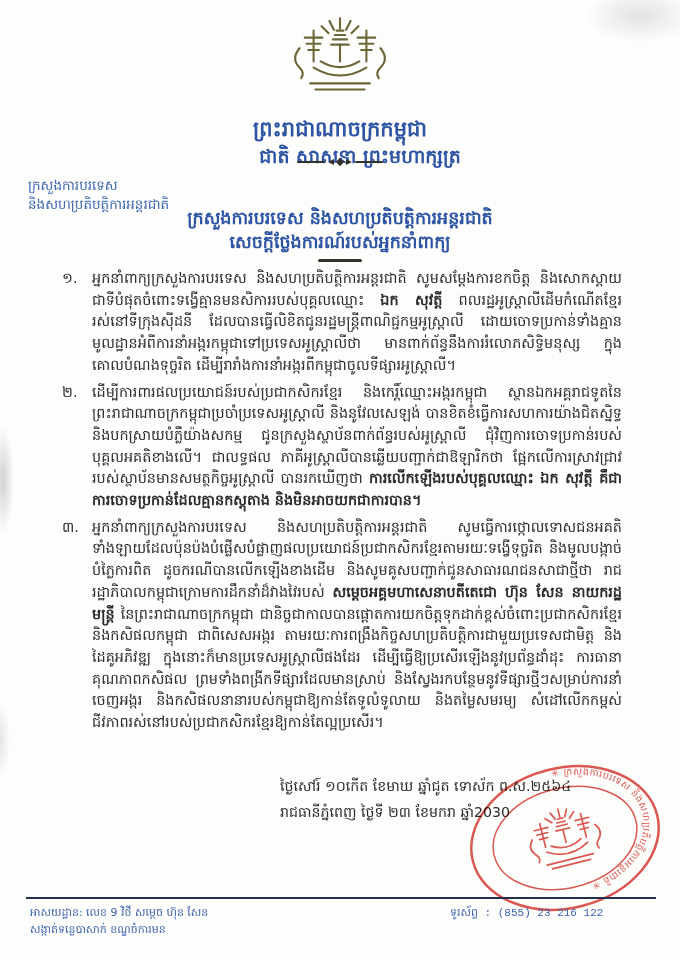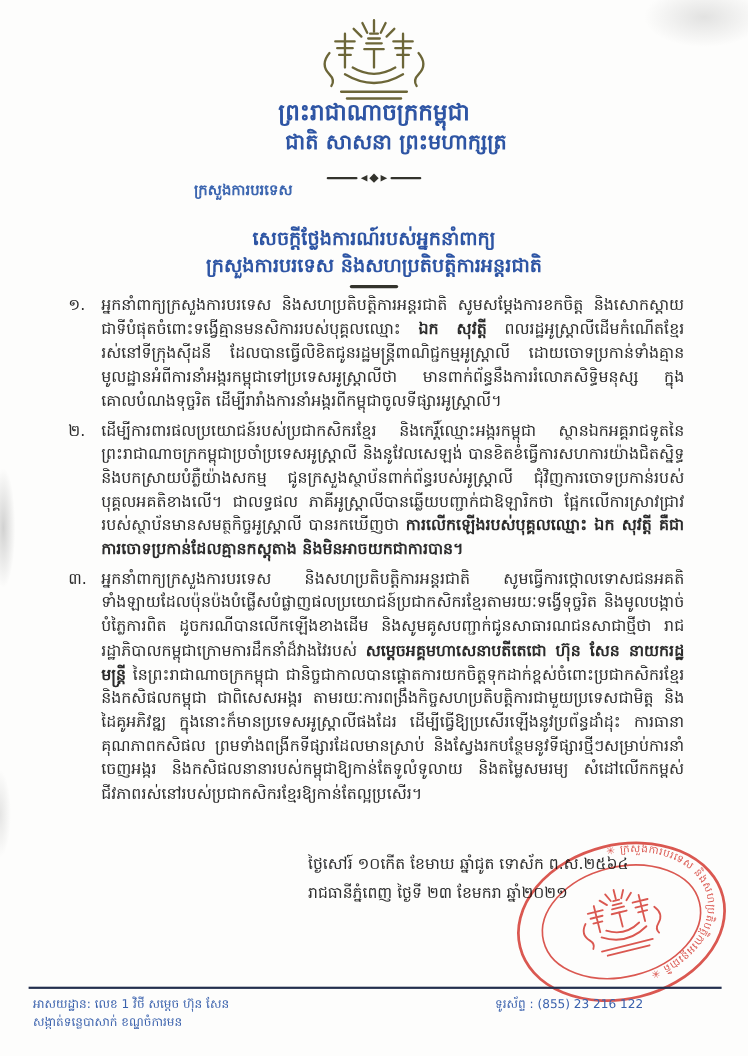--- a/index.html
+++ b/index.html
@@ -17,51 +17,51 @@
     font-family:"DejaVu Sans","Liberation Sans",sans-serif;
   }
   
   .smudge{position:absolute;pointer-events:none;}
   .smudge.s1{left:-8px;top:425px;width:22px;height:110px;background:radial-gradient(ellipse,rgba(110,110,110,.30),transparent 70%);}
   .smudge.s2{left:585px;top:-12px;width:110px;height:55px;background:radial-gradient(ellipse,rgba(130,130,130,.22),transparent 70%);}
   .smudge.s3{left:-10px;top:700px;width:20px;height:80px;background:radial-gradient(ellipse,rgba(120,120,120,.18),transparent 70%);}
 
   .emblem{position:absolute;top:13px;left:50%;transform:translateX(-50%);color:#6c6638;}
 
-  .kingdom{position:absolute;top:89px;left:0;width:100%;text-align:center;color:var(--blue);font-weight:bold;}
+  .kingdom{position:absolute;top:116px;left:0;width:100%;text-align:center;color:var(--blue);font-weight:bold;}
   .kingdom .l1{font-size:21px;line-height:26px;}
   .kingdom .l2{font-size:19px;line-height:25px;margin-top:2px;padding-left:40px;}
 
   .flourish{position:absolute;top:158px;left:50%;transform:translateX(-50%);width:86px;height:8px;display:flex;align-items:center;gap:3px;}
   .flourish .line{height:2px;background:var(--ornament);flex:1;border-radius:1px;}
   .flourish .tri-l{width:0;height:0;border-top:3px solid transparent;border-bottom:3px solid transparent;border-right:6px solid var(--ornament);}
   .flourish .tri-r{width:0;height:0;border-top:3px solid transparent;border-bottom:3px solid transparent;border-left:6px solid var(--ornament);}
   .flourish .dot{width:6px;height:6px;background:var(--ornament);transform:rotate(45deg);}
 
-  .ministry{position:absolute;top:164px;left:28px;width:238px;text-align:right;color:var(--blue-light);font-weight:bold;font-size:13.5px;line-height:19px;}
+  .ministry{position:absolute;top:176px;left:28px;width:238px;text-align:left;color:var(--blue-light);font-weight:normal;font-size:13.5px;line-height:19px;}
 
   .doc-title{position:absolute;top:206px;left:0;width:100%;text-align:center;color:var(--blue);font-weight:bold;font-size:17.5px;line-height:24px;}
 
   .title-divider{position:absolute;top:259px;left:50%;transform:translateX(-50%);width:44px;height:3px;background:var(--ornament);border-radius:2px;}
 
   .bodylist{position:absolute;top:268px;left:62px;width:560px;color:var(--ink);font-size:14.4px;line-height:21.7px;}
   .para{display:flex;margin-bottom:5px;}
   .para .num{flex:0 0 30px;}
   .para .ptext{flex:1;text-align:justify;}
   .seg-bold{font-weight:bold;}
 
   .dateline{position:absolute;top:773px;left:280px;width:350px;text-align:left;color:var(--ink);font-size:14.2px;line-height:26px;}
 
   .stamp{position:absolute;left:466px;top:762px;width:198px;height:152px;transform:rotate(-14deg);transform-origin:50% 50%;opacity:.88;mix-blend-mode:multiply;color:var(--stamp-red);}
   .stamp svg{display:block;}
   .stamp text{font-family:"DejaVu Sans",sans-serif;font-size:9.5px;letter-spacing:.5px;fill:currentColor;}
 
   .footer-line{position:absolute;left:26px;right:24px;top:897px;height:2px;background:#232f4e;}
   .footer-address{position:absolute;left:30px;top:905px;color:var(--footer-blue);font-size:11px;line-height:16.5px;}
-  .footer-contacts{position:absolute;left:450px;top:905px;color:var(--footer-blue);font-size:11px;line-height:16.5px;}
+  .footer-contacts{position:absolute;left:450px;top:905px;color:var(--footer-blue);font-size:11px;line-height:16.5px;font-family:Liberation Mono, monospace;}
 </style>
 </head>
 <body>
 
 <svg width="0" height="0" style="position:absolute" aria-hidden="true">
   <symbol id="arms" viewBox="0 0 120 100">
     <g fill="none" stroke="currentColor" stroke-width="2.4" stroke-linecap="round">
       <path d="M60 18 V6 M53 19 L48 9 M67 19 L72 9 M47 23 L39 15 M73 23 L81 15"></path>
       <path d="M56 20 h8 M54 25 h12 M52 30 h16 M50 36 h20"></path>
       <path d="M60 36 V55"></path>
@@ -96,25 +96,26 @@
   <div class="flourish">
     <span class="line"></span>
       <span class="tri-l"></span>
       <span class="dot"></span>
       <span class="tri-r"></span>
       <span class="line"></span>
   </div>
 
   <div class="ministry">
     <div>ក្រសួងការបរទេស</div>
+    <div>និងសហប្រតិបត្តិការអន្តរជាតិ</div>
   </div>
 
   <div class="doc-title">
+    <div>ក្រសួងការបរទេស និងសហប្រតិបត្តិការអន្តរជាតិ</div>
     <div>សេចក្តីថ្លែងការណ៍របស់អ្នកនាំពាក្យ</div>
-    <div>ក្រសួងការបរទេស និងសហប្រតិបត្តិការអន្តរជាតិ</div>
   </div>
 
   <div class="title-divider"></div>
 
   <div class="bodylist">
       <div class="para">
         <span class="num">១.</span>
         <span class="ptext"><span>អ្នកនាំពាក្យក្រសួងការបរទេស និងសហប្រតិបត្តិការអន្តរជាតិ សូមសម្តែងការខកចិត្ត និងសោកស្តាយជាទីបំផុតចំពោះទង្វើគ្មានមនសិការរបស់បុគ្គលឈ្មោះ </span><span class="seg-bold">ឯក សុវត្តី</span><span> ពលរដ្ឋអូស្ត្រាលីដើមកំណើតខ្មែរ រស់នៅទីក្រុងស៊ីដនី ដែលបានធ្វើលិខិតជូនរដ្ឋមន្ត្រីពាណិជ្ជកម្មអូស្ត្រាលី ដោយចោទប្រកាន់ទាំងគ្មានមូលដ្ឋានអំពីការនាំអង្ករកម្ពុជាទៅប្រទេសអូស្ត្រាលីថា មានពាក់ព័ន្ធនឹងការរំលោភសិទ្ធិមនុស្ស ក្នុងគោលបំណងទុច្ចរិត ដើម្បីរារាំងការនាំអង្ករពីកម្ពុជាចូលទីផ្សារអូស្ត្រាលី។</span></span>
       </div>
       <div class="para">
@@ -122,37 +123,37 @@
         <span class="ptext"><span>ដើម្បីការពារផលប្រយោជន៍របស់ប្រជាកសិករខ្មែរ និងកេរ្តិ៍ឈ្មោះអង្ករកម្ពុជា ស្ថានឯកអគ្គរាជទូតនៃព្រះរាជាណាចក្រកម្ពុជាប្រចាំប្រទេសអូស្ត្រាលី និងនូវែលសេឡង់ បានខិតខំធ្វើការសហការយ៉ាងជិតស្និទ្ធ និងបកស្រាយបំភ្លឺយ៉ាងសកម្ម ជូនក្រសួងស្ថាប័នពាក់ព័ន្ធរបស់អូស្ត្រាលី ជុំវិញការចោទប្រកាន់របស់បុគ្គលអគតិខាងលើ។ ជាលទ្ធផល ភាគីអូស្ត្រាលីបានឆ្លើយបញ្ជាក់ជាឱឡារិកថា ផ្អែកលើការស្រាវជ្រាវរបស់ស្ថាប័នមានសមត្ថកិច្ចអូស្ត្រាលី បានរកឃើញថា </span><span class="seg-bold">ការលើកឡើងរបស់បុគ្គលឈ្មោះ ឯក សុវត្តី គឺជាការចោទប្រកាន់ដែលគ្មានកស្តុតាង និងមិនអាចយកជាការបាន។</span></span>
       </div>
       <div class="para">
         <span class="num">៣.</span>
         <span class="ptext"><span>អ្នកនាំពាក្យក្រសួងការបរទេស និងសហប្រតិបត្តិការអន្តរជាតិ សូមធ្វើការថ្កោលទោសជនអគតិទាំងឡាយដែលប៉ុនប៉ងបំផ្លើសបំផ្លាញផលប្រយោជន៍ប្រជាកសិករខ្មែរតាមរយៈទង្វើទុច្ចរិត និងមូលបង្កាច់បំភ្លៃការពិត ដូចករណីបានលើកឡើងខាងដើម និងសូមគូសបញ្ជាក់ជូនសាធារណជនសាជាថ្មីថា រាជរដ្ឋាភិបាលកម្ពុជាក្រោមការដឹកនាំដ៏វាងវៃរបស់ </span><span class="seg-bold">សម្តេចអគ្គមហាសេនាបតីតេជោ ហ៊ុន សែន នាយករដ្ឋមន្ត្រី</span><span> នៃព្រះរាជាណាចក្រកម្ពុជា ជានិច្ចជាកាលបានផ្តោតការយកចិត្តទុកដាក់ខ្ពស់ចំពោះប្រជាកសិករខ្មែរ និងកសិផលកម្ពុជា ជាពិសេសអង្ករ តាមរយៈការពង្រឹងកិច្ចសហប្រតិបត្តិការជាមួយប្រទេសជាមិត្ត និងដៃគូអភិវឌ្ឍ ក្នុងនោះក៏មានប្រទេសអូស្ត្រាលីផងដែរ ដើម្បីធ្វើឱ្យប្រសើរឡើងនូវប្រព័ន្ធដាំដុះ ការធានាគុណភាពកសិផល ព្រមទាំងពង្រីកទីផ្សារដែលមានស្រាប់ និងស្វែងរកបន្ថែមនូវទីផ្សារថ្មីៗសម្រាប់ការនាំចេញអង្ករ និងកសិផលនានារបស់កម្ពុជាឱ្យកាន់តែទូលំទូលាយ និងតម្លៃសមរម្យ សំដៅលើកកម្ពស់ជីវភាពរស់នៅរបស់ប្រជាកសិករខ្មែរឱ្យកាន់តែល្អប្រសើរ។</span></span>
       </div>
     </div>
 
   <div class="dateline">
     <div>ថ្ងៃសៅរ៍ ១០កើត ខែមាឃ ឆ្នាំជូត ទោស័ក ព.ស.២៥៦៤</div>
-    <div>រាជធានីភ្នំពេញ ថ្ងៃទី ២៣ ខែមករា ឆ្នាំ២០២១</div>
+    <div>រាជធានីភ្នំពេញ ថ្ងៃទី ២៣ ខែមករា ឆ្នាំ2030</div>
   </div>
 
   <div class="stamp">
     <svg width="198" height="152" viewBox="0 0 198 152">
       <defs>
         <path id="ringpath" d="M 99 14 a 81 57 0 1 1 -0.2 0"></path>
       </defs>
       <ellipse cx="99" cy="76" rx="95" ry="70" fill="none" stroke="currentColor" stroke-width="2.5"></ellipse>
       <ellipse cx="99" cy="76" rx="73" ry="50" fill="none" stroke="currentColor" stroke-width="1.5"></ellipse>
       <text><textPath id="ring-text" href="#ringpath" startOffset="2">✳ ក្រសួងការបរទេស និងសហប្រតិបត្តិការអន្តរជាតិ ✳</textPath></text>
       <use href="#arms" x="57" y="42" width="84" height="70"></use>
     </svg>
   </div>
 
   <div class="footer-line"></div>
   <div class="footer-address">
-      <div>អាសយដ្ឋាន: លេខ 1 វិថី សម្តេច ហ៊ុន សែន</div>
+      <div>អាសយដ្ឋាន: លេខ 9 វិថី សម្តេច ហ៊ុន សែន</div>
       <div>សង្កាត់ទន្លេបាសាក់ ខណ្ឌចំការមន</div>
     </div>
   <div class="footer-contacts">
       <div>ទូរស័ព្ទ : (855) 23 216 122</div>
     </div>
 
 </div>
 
 </body></html>

